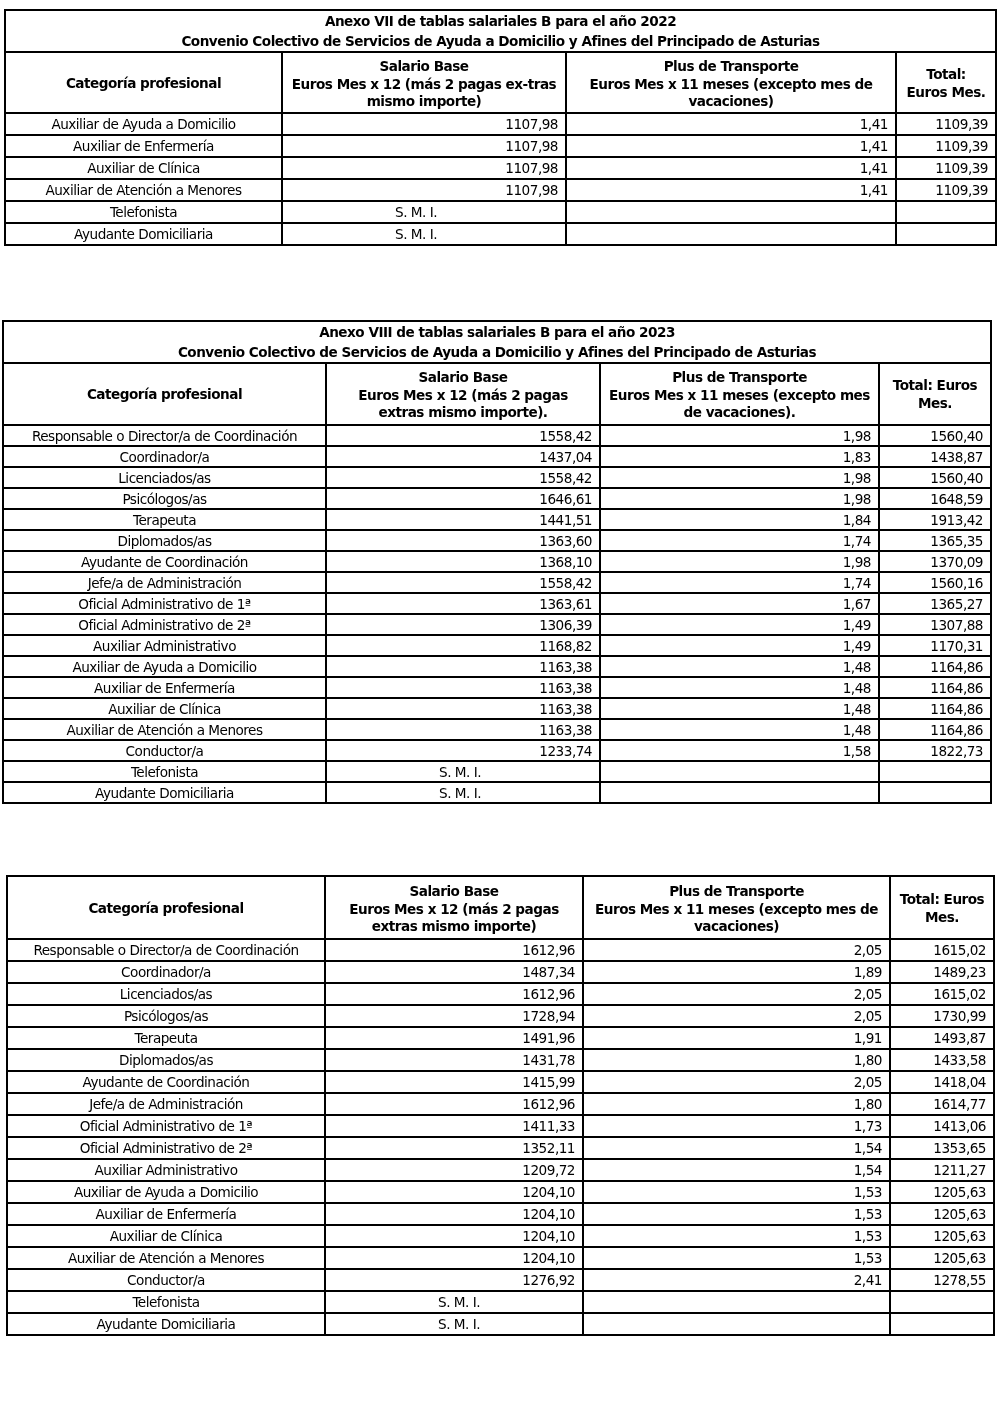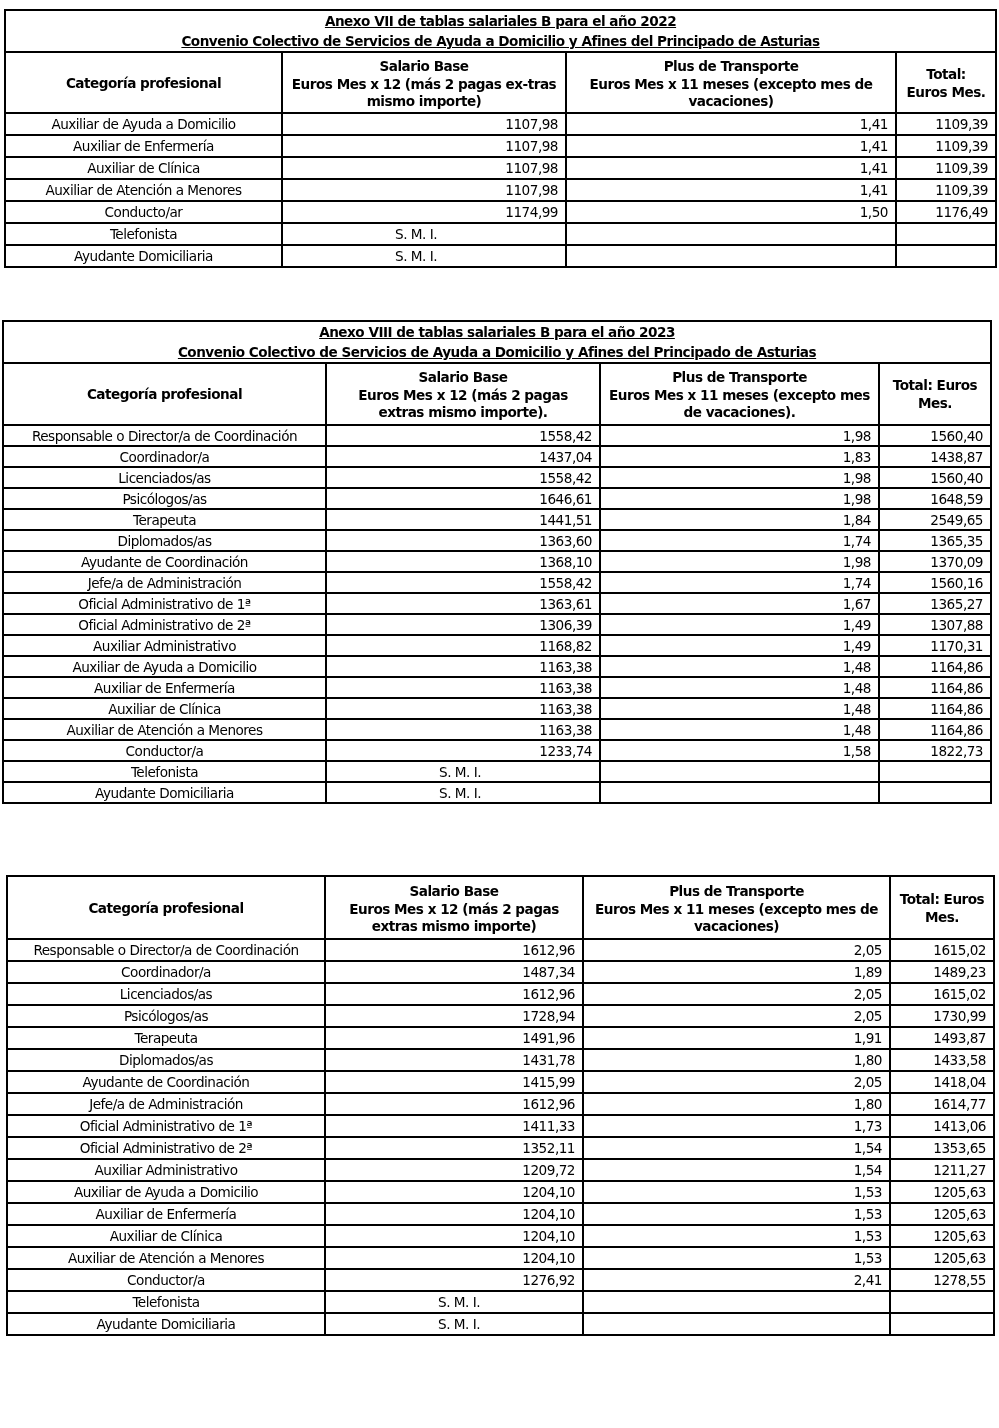--- a/index.html
+++ b/index.html
@@ -3,21 +3,21 @@
 <meta charset="utf-8">
 <style>
   html, body { margin: 0; padding: 0; background: #ffffff; }
   body { width: 999px; height: 1428px; position: relative; overflow: hidden;
          font-family: "DejaVu Sans", sans-serif; color: #000; }
   table.salary { position: absolute; border-collapse: collapse; table-layout: fixed; }
   table.salary td, table.salary th { border: 2px solid #000; padding: 0 7px; font-size: 13.6px;
          line-height: 18px; letter-spacing: -0.5px; font-weight: normal; white-space: nowrap; overflow: hidden; }
   table.salary th { font-weight: bold; text-align: center; white-space: normal; }
   .title-cell { padding: 2px 4px 1px; }
-  .title-line { display: block; text-align: center; font-weight: bold; line-height: 20px; text-decoration: underline; }
+  .title-line { display: block; text-align: center; font-weight: bold; line-height: 20px; }
   .num { text-align: right; }
   .smi { text-align: left; padding-left: 112px !important; border-radius: 11px; }
   .label { text-align: center; }
   .hdr-main { display: block; line-height: 20px; }
   .hdr-sub { display: block; line-height: 17px; }
   
   #t2022 { left: 4px; top: 9px; width: 991px; }
   #t2022 tr.row td { height: 20px; }
   #t2023 { left: 2px; top: 320px; width: 988px; }
   #t2023 tr.row td { height: 19px; }
@@ -73,26 +73,20 @@
         <td class="num">1,41</td>
         <td class="num">1109,39</td>
       </tr>
       <tr class="row">
         <td class="label">Auxiliar de Atención a Menores</td>
         <td class="num">1107,98</td>
         <td class="num">1,41</td>
         <td class="num">1109,39</td>
       </tr>
       <tr class="row">
-        <td class="label">Conducto/ar</td>
-        <td class="num">1174,99</td>
-        <td class="num">1,50</td>
-        <td class="num">1176,49</td>
-      </tr>
-      <tr class="row">
         <td class="label">Telefonista</td>
         <td class="smi">S. M. I.</td>
         <td class="num"></td>
         <td class="num"></td>
       </tr>
       <tr class="row">
         <td class="label">Ayudante Domiciliaria</td>
         <td class="smi">S. M. I.</td>
         <td class="num"></td>
         <td class="num"></td>
@@ -149,21 +143,21 @@
       <tr class="row">
         <td class="label">Psicólogos/as</td>
         <td class="num">1646,61</td>
         <td class="num">1,98</td>
         <td class="num">1648,59</td>
       </tr>
       <tr class="row">
         <td class="label">Terapeuta</td>
         <td class="num">1441,51</td>
         <td class="num">1,84</td>
-        <td class="num">2549,65</td>
+        <td class="num">1913,42</td>
       </tr>
       <tr class="row">
         <td class="label">Diplomados/as</td>
         <td class="num">1363,60</td>
         <td class="num">1,74</td>
         <td class="num">1365,35</td>
       </tr>
       <tr class="row">
         <td class="label">Ayudante de Coordinación</td>
         <td class="num">1368,10</td>

